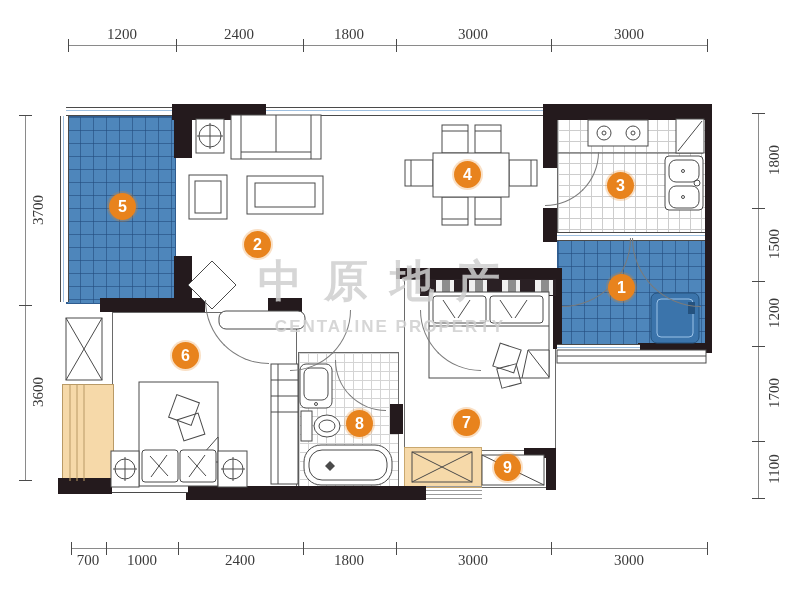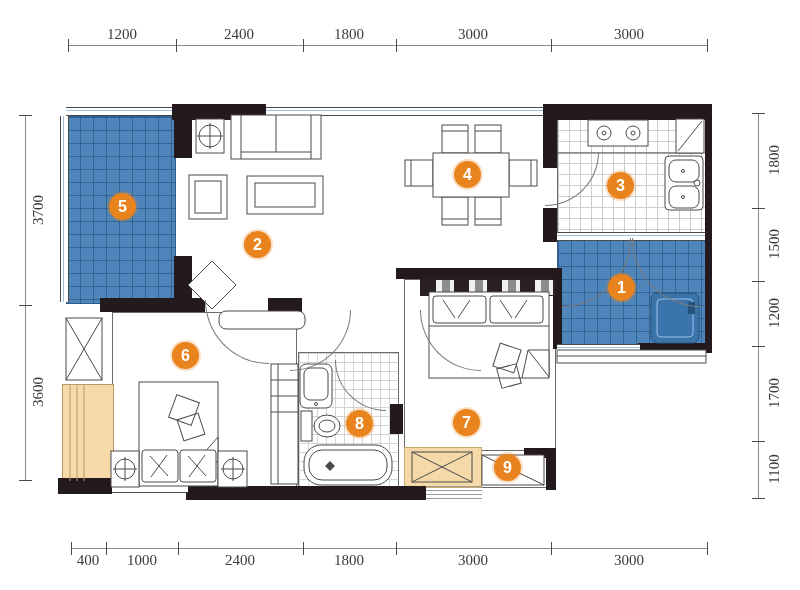--- a/index.html
+++ b/index.html
@@ -74,21 +74,21 @@
 
   <div>
     <div class="dline" style="left:71px;top:548px;width:636px;height:1px"></div>
     <i class="tk v abs" style="left:71px;top:542px"></i>
     <i class="tk v abs" style="left:106px;top:542px"></i>
     <i class="tk v abs" style="left:178px;top:542px"></i>
     <i class="tk v abs" style="left:303px;top:542px"></i>
     <i class="tk v abs" style="left:396px;top:542px"></i>
     <i class="tk v abs" style="left:551px;top:542px"></i>
     <i class="tk v abs" style="left:707px;top:542px"></i>
-    <span class="dlab" style="left:88px;top:552px">400</span>
+    <span class="dlab" style="left:88px;top:552px">700</span>
     <span class="dlab" style="left:142px;top:552px">1000</span>
     <span class="dlab" style="left:240px;top:552px">2400</span>
     <span class="dlab" style="left:349px;top:552px">1800</span>
     <span class="dlab" style="left:473px;top:552px">3000</span>
     <span class="dlab" style="left:629px;top:552px">3000</span>
   </div>
 
   <div>
     <div class="dline" style="left:25px;top:115px;width:1px;height:365px"></div>
     <i class="tk h abs" style="left:19px;top:115px"></i>
@@ -298,14 +298,18 @@
   <div class="mk" style="left:608px;top:274px">1</div>
   <div class="mk" style="left:244px;top:231px">2</div>
   <div class="mk" style="left:607px;top:172px">3</div>
   <div class="mk" style="left:454px;top:161px">4</div>
   <div class="mk" style="left:109px;top:193px">5</div>
   <div class="mk" style="left:172px;top:342px">6</div>
   <div class="mk" style="left:453px;top:409px">7</div>
   <div class="mk" style="left:346px;top:410px">8</div>
   <div class="mk" style="left:494px;top:454px">9</div>
 
+  <div class="wm">
+    <div class="wm-cn">中原地产</div>
+    <div class="wm-en">CENTALINE PROPERTY</div>
+  </div>
 
 </div>
 
 </body></html>

